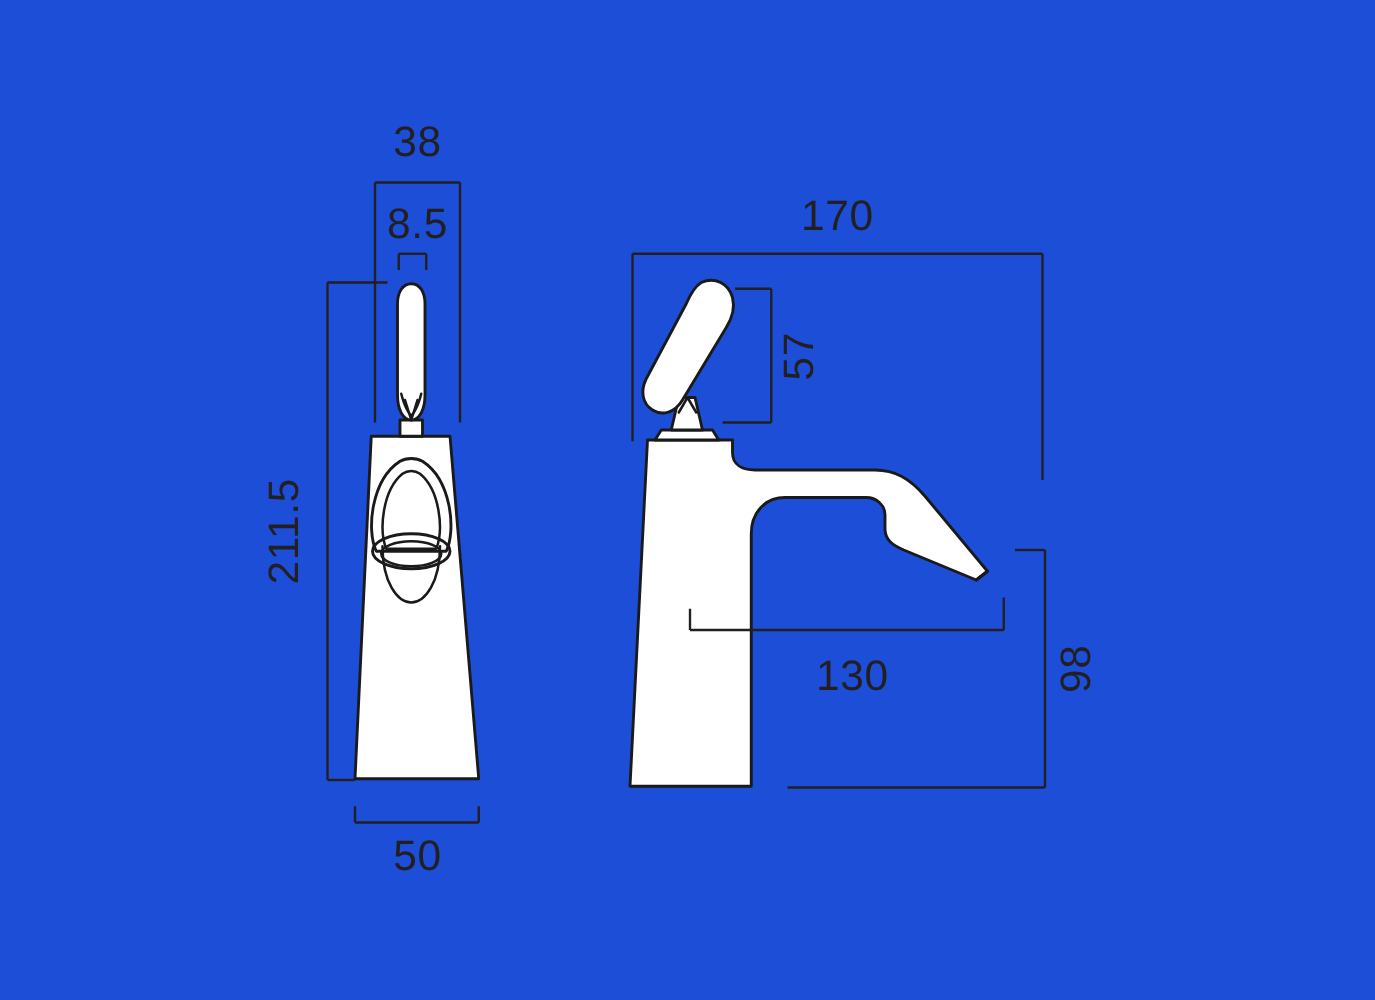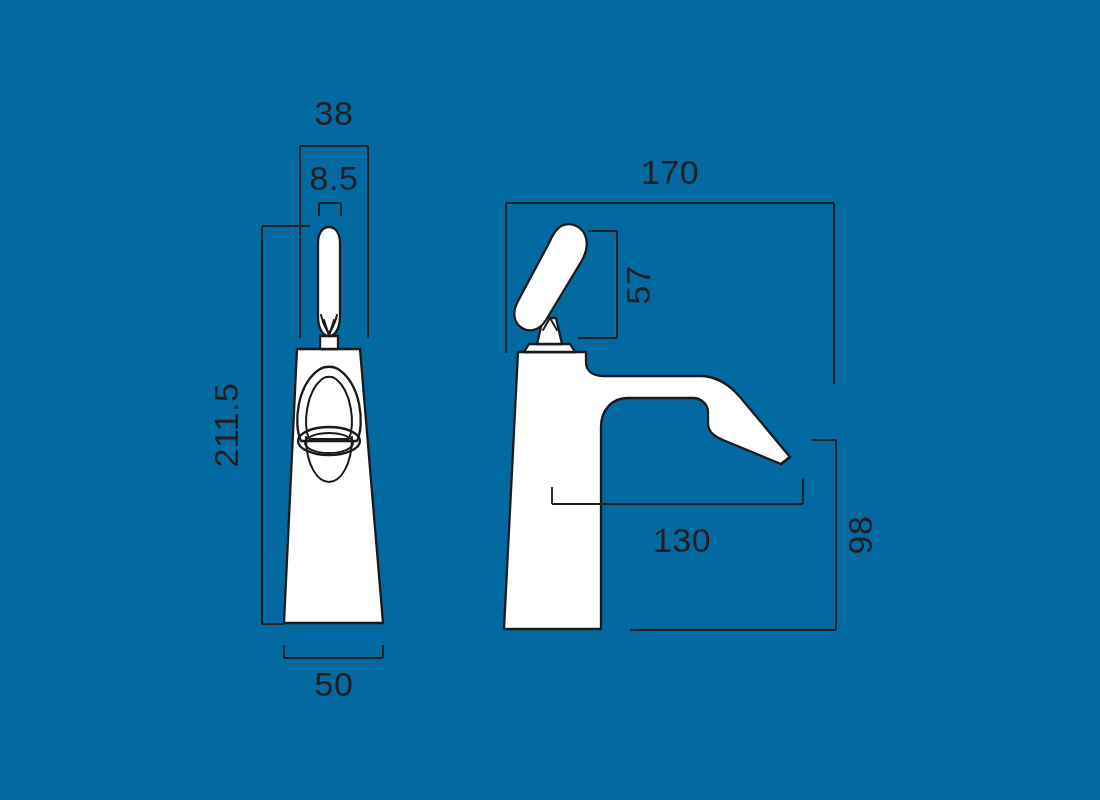--- a/index.html
+++ b/index.html
@@ -7,21 +7,21 @@
     padding: 0;
     background: #ffffff;
   }
   body {
     font-family: "Liberation Sans", sans-serif;
   }
   #drawing-root {
     position: relative;
     width: 1100px;
     height: 800px;
-    background: #0369a1;
+    background: #1d4ed8;
     overflow: hidden;
   }
   #drawing-svg {
     position: absolute;
     left: 0;
     top: 0;
     width: 1100px;
     height: 800px;
     display: block;
   }

